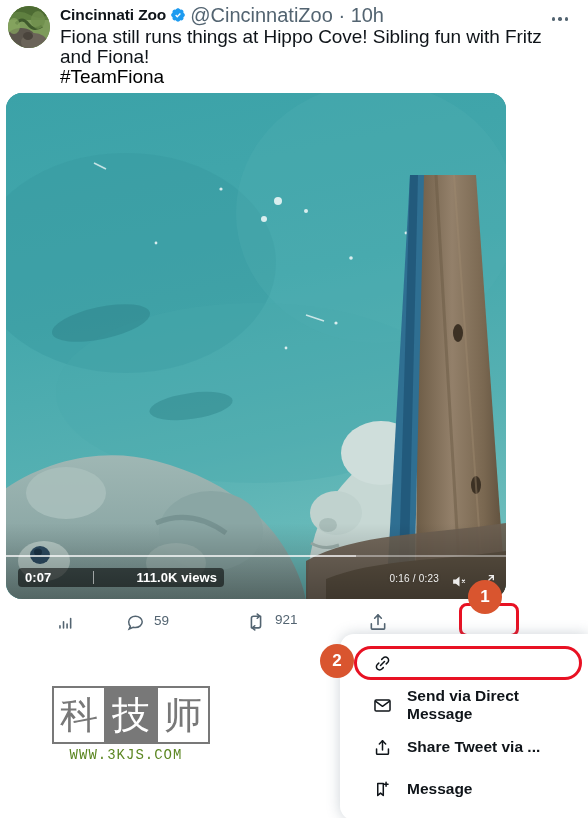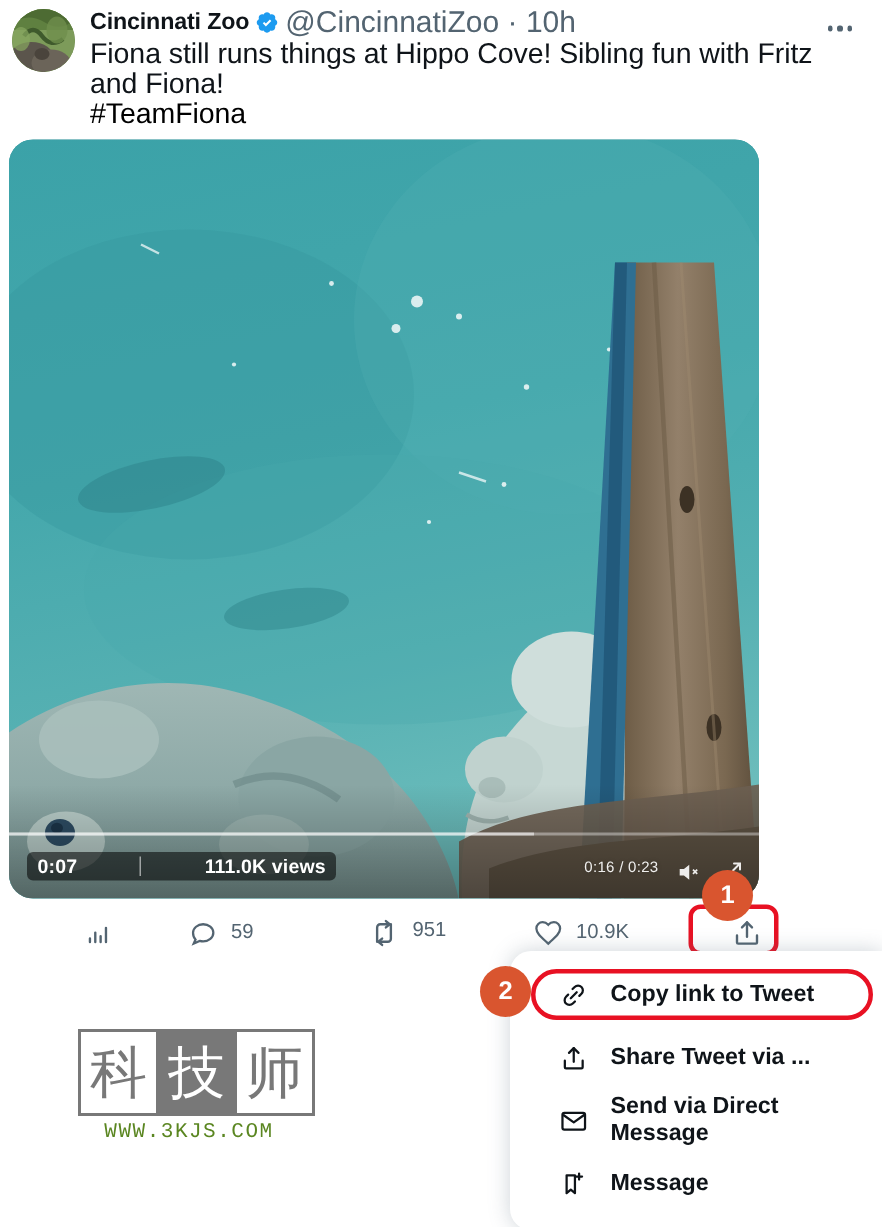--- a/index.html
+++ b/index.html
@@ -480,31 +480,23 @@
 
     <div class="act act-retweet">
       <span>
         <svg width="20" height="20" viewBox="0 0 24 24" fill="none" stroke="#536471" stroke-width="1.9" stroke-linecap="round" stroke-linejoin="round">
           <path d="M6.5 19V7.5a2.5 2.5 0 012.5-2.5h7"></path>
           <path d="M13.5 2.5L16.5 5l-3 2.5"></path>
           <path d="M17.5 5v11.5a2.5 2.5 0 01-2.5 2.5H8"></path>
           <path d="M10.5 21.5L7.5 19l3-2.5"></path>
         </svg>
       </span>
-      <span>951</span>
-    </div>
-
-    <div class="act act-like">
-      <span>
-        <svg width="19" height="19" viewBox="0 0 24 24" fill="none" stroke="#536471" stroke-width="1.9">
-          <path d="M12 20.3l-1.4-1.3C5.4 14.3 2 11.3 2 7.6 2 4.6 4.4 2.3 7.3 2.3c1.7 0 3.4.8 4.7 2.2 1.3-1.4 3-2.2 4.7-2.2 2.9 0 5.3 2.3 5.3 5.3 0 3.7-3.4 6.7-8.6 11.4L12 20.3z"></path>
-        </svg>
-      </span>
-      <span>10.9K</span>
-    </div>
+      <span>921</span>
+    </div>
+
 
     <div class="act act-share">
       <span>
         <svg width="20" height="20" viewBox="0 0 24 24" fill="none" stroke="#536471" stroke-width="1.9" stroke-linecap="round" stroke-linejoin="round">
           <path d="M4 14v5.5a1 1 0 001 1h14a1 1 0 001-1V14"></path>
           <path d="M12 3.5v11.5"></path>
           <path d="M8 7.5l4-4 4 4"></path>
         </svg>
       </span>
     </div>
@@ -540,47 +532,46 @@
 <div id="menu">
 
   <div class="menu-item">
     <span class="mi-icon">
       <svg width="19" height="19" viewBox="0 0 24 24" fill="none" stroke="#0f1419" stroke-width="1.9" stroke-linecap="round">
         <path d="M9.5 14.5l5-5"></path>
         <path d="M11 6.8l1.8-1.8a4 4 0 115.7 5.7L16.7 12.5"></path>
         <path d="M13 17.2l-1.8 1.8a4 4 0 11-5.7-5.7L7.3 11.5"></path>
       </svg>
     </span>
-    <span>Copy link to Tweet</span>
     <span class="copy-hl"></span>
+  </div>
+
+  <div class="menu-item">
+    <span class="mi-icon">
+      <svg width="19" height="19" viewBox="0 0 24 24" fill="none" stroke="#0f1419" stroke-width="1.9" stroke-linejoin="round">
+        <rect x="2.5" y="5" width="19" height="14" rx="1.6"></rect>
+        <path d="M3 6.5l9 6.5 9-6.5"></path>
+      </svg>
+    </span>
+    <span>Send via Direct Message</span>
   </div>
 
   <div class="menu-item">
     <span class="mi-icon">
       <svg width="19" height="19" viewBox="0 0 24 24" fill="none" stroke="#0f1419" stroke-width="1.9" stroke-linecap="round" stroke-linejoin="round">
         <path d="M4.5 14v5.5a1 1 0 001 1h13a1 1 0 001-1V14"></path>
         <path d="M12 3.5v11.5"></path>
         <path d="M8 7.5l4-4 4 4"></path>
       </svg>
     </span>
     <span>Share Tweet via ...</span>
   </div>
 
   <div class="menu-item">
     <span class="mi-icon">
-      <svg width="19" height="19" viewBox="0 0 24 24" fill="none" stroke="#0f1419" stroke-width="1.9" stroke-linejoin="round">
-        <rect x="2.5" y="5" width="19" height="14" rx="1.6"></rect>
-        <path d="M3 6.5l9 6.5 9-6.5"></path>
-      </svg>
-    </span>
-    <span>Send via Direct Message</span>
-  </div>
-
-  <div class="menu-item">
-    <span class="mi-icon">
       <svg width="19" height="19" viewBox="0 0 24 24" fill="none" stroke="#0f1419" stroke-width="1.9" stroke-linecap="round" stroke-linejoin="round">
         <path d="M6 4.5h7v15l-3.5-3-3.5 3v-15z"></path>
         <path d="M16.5 3v5M14 5.5h5"></path>
       </svg>
     </span>
     <span>Message</span>
   </div>
 </div>
 
 <div class="badge" id="badge2">2</div>

